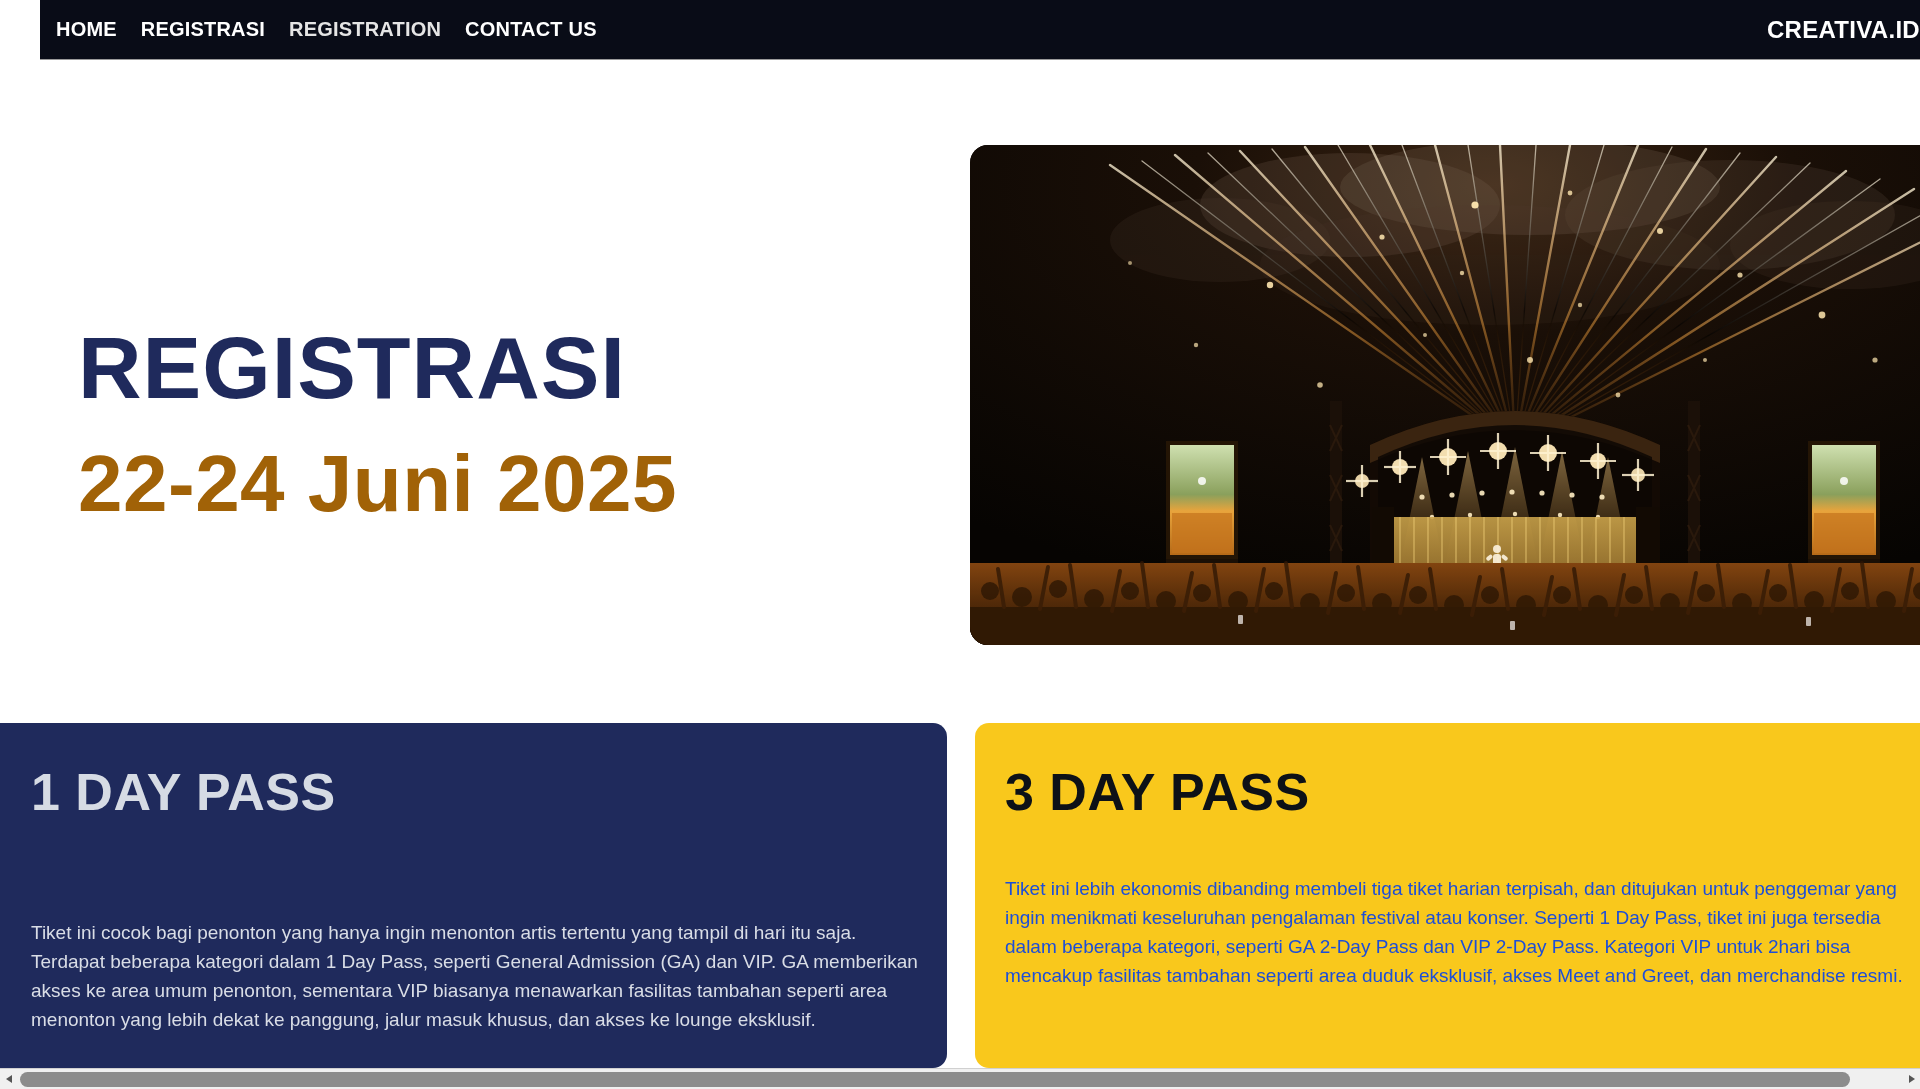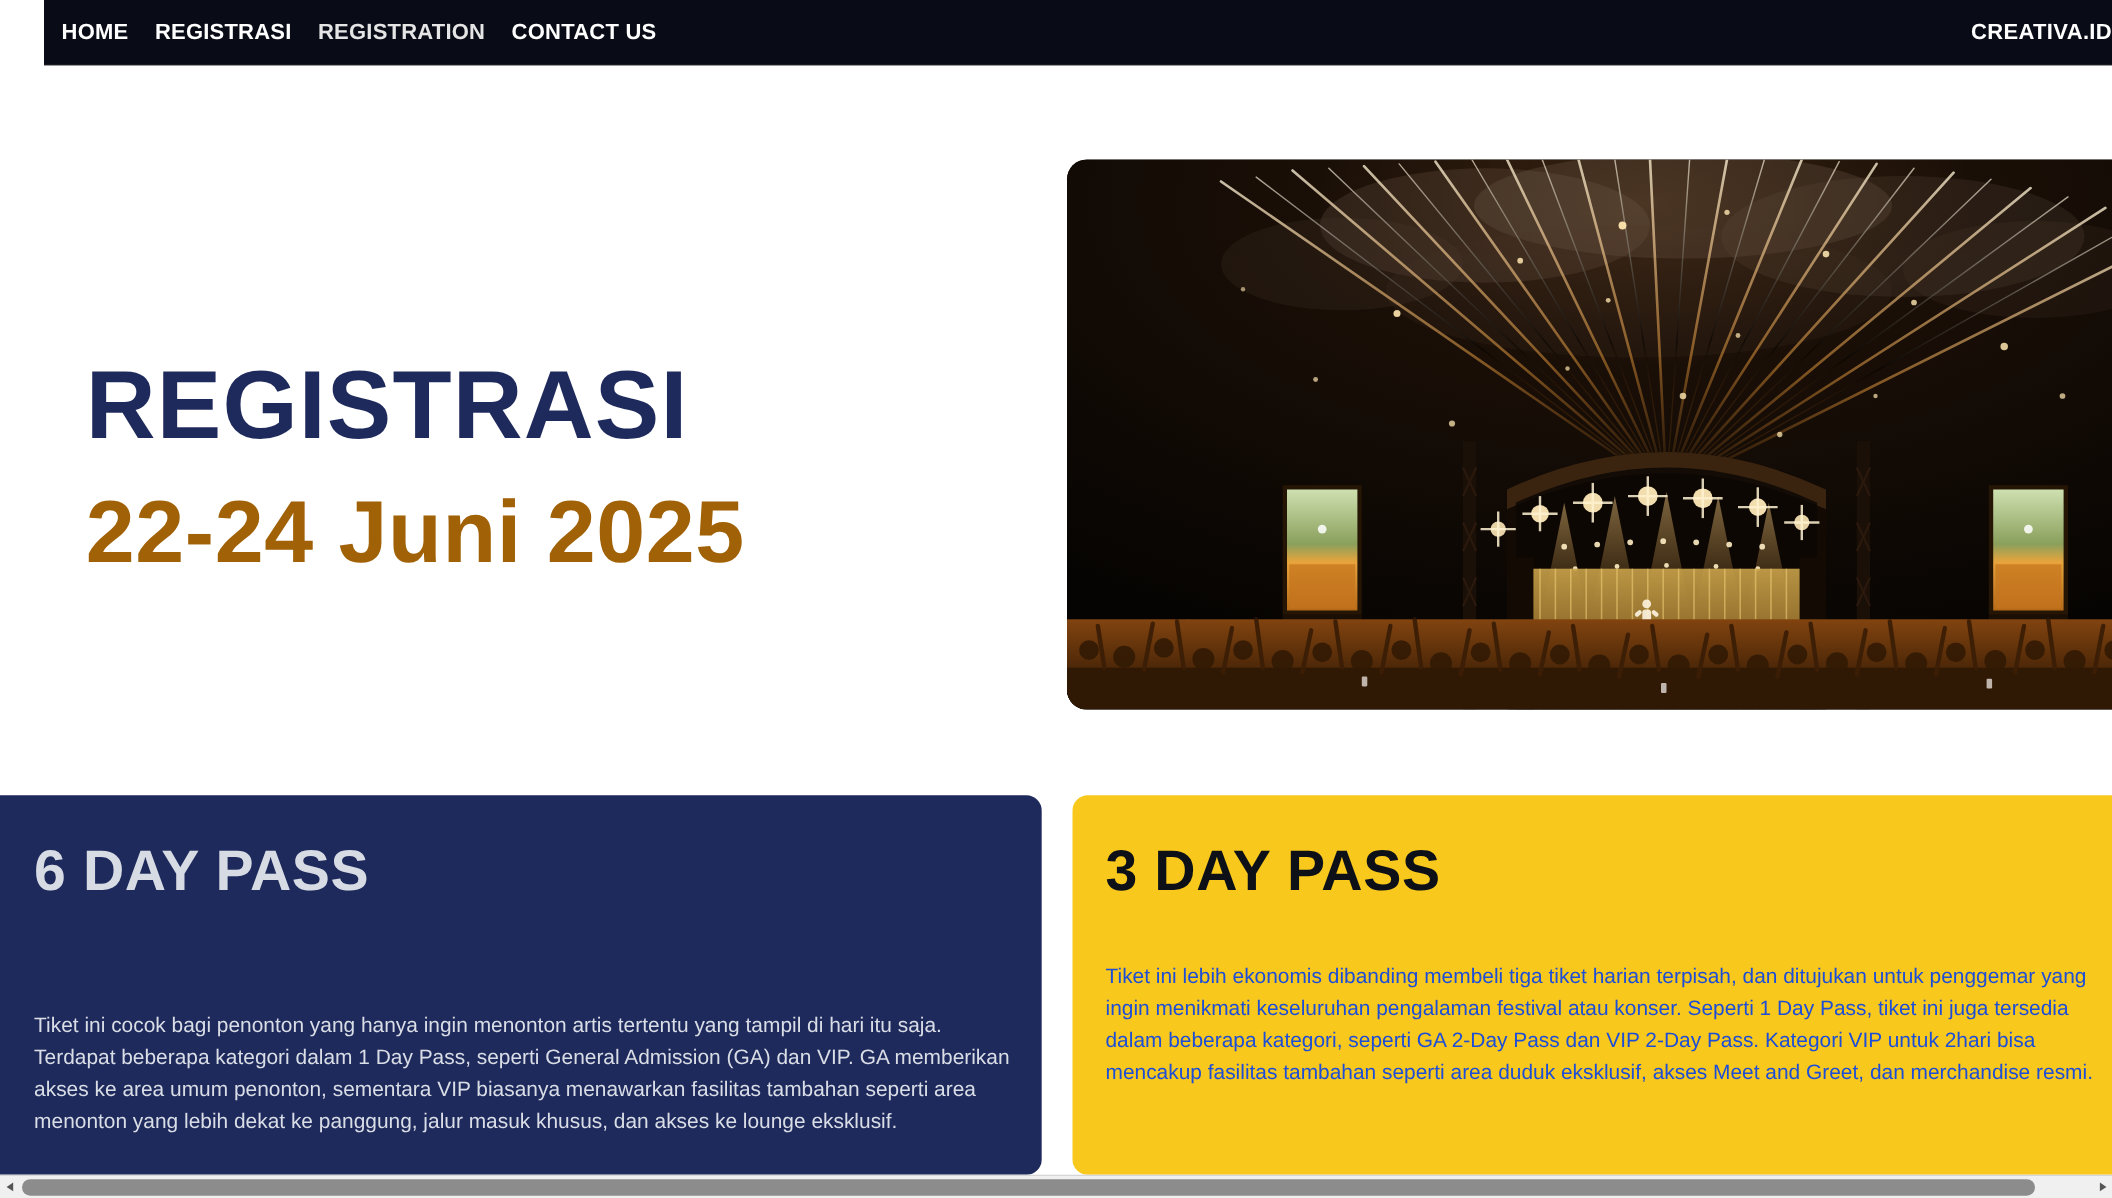--- a/index.html
+++ b/index.html
@@ -32,21 +32,21 @@
     font-weight:700;
     letter-spacing:0.2px;
     text-decoration:none;
     cursor:pointer;
     white-space:nowrap;
   }
   .nav-link.active { color:#e5e5e5; }
   .nav-brand {
     position:absolute; right:40px; top:50%;
     transform:translateY(-50%);
-    color:#ffffff; font-size:20px; font-weight:700;
+    color:#ffffff; font-size:24px; font-weight:700;
     letter-spacing:0.3px; cursor:pointer;
     white-space:nowrap;
   }
 
   
   .hero {
     position:absolute; top:61px; left:0;
     width:1920px; height:662px;
     background:#ffffff;
   }
@@ -481,21 +481,21 @@
       </g>
 
       <rect x="0" y="418" width="1010" height="82" fill="#c06a12" opacity="0.12"></rect>
     </svg>
   </div>
 </section>
 
 <section class="cards">
 
   <article class="card card-blue">
-    <h2 class="card-title">6 DAY PASS</h2>
+    <h2 class="card-title">1 DAY PASS</h2>
     <p class="card-body">Tiket ini cocok bagi penonton yang hanya ingin menonton artis tertentu yang tampil di hari itu saja. Terdapat beberapa kategori dalam 1 Day Pass, seperti General Admission (GA) dan VIP. GA memberikan akses ke area umum penonton, sementara VIP biasanya menawarkan fasilitas tambahan seperti area menonton yang lebih dekat ke panggung, jalur masuk khusus, dan akses ke lounge eksklusif.</p>
   </article>
 
   <article class="card card-yellow">
     <h2 class="card-title">3 DAY PASS</h2>
     <p class="card-body">Tiket ini lebih ekonomis dibanding membeli tiga tiket harian terpisah, dan ditujukan untuk penggemar yang ingin menikmati keseluruhan pengalaman festival atau konser. Seperti 1 Day Pass, tiket ini juga tersedia dalam beberapa kategori, seperti GA 2-Day Pass dan VIP 2-Day Pass. Kategori VIP untuk 2hari bisa mencakup fasilitas tambahan seperti area duduk eksklusif, akses Meet and Greet, dan merchandise resmi.</p>
   </article>
 
 </section>
 

